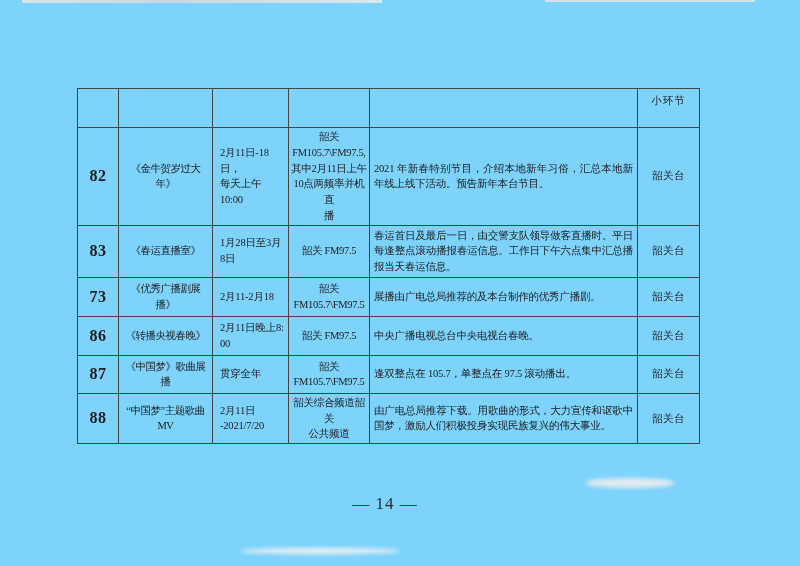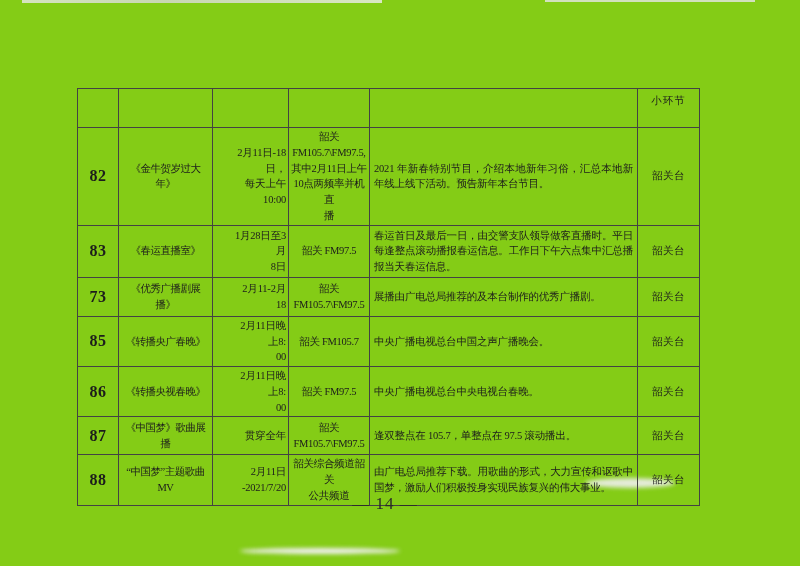--- a/index.html
+++ b/index.html
@@ -4,21 +4,21 @@
 <style>
   html, body { margin: 0; padding: 0; }
   body {
     width: 800px; height: 566px;
     background: #fbfbfa;
     position: relative;
     overflow: hidden;
     font-family: "Liberation Serif", "DejaVu Serif", serif;
     color: #1c1c1c;
   }
-  .sheet { position: absolute; inset: 0; background: #84cc16; }
+  .sheet { position: absolute; inset: 0; background: #7dd3fc; }
 
   
   .artifact { position: absolute; pointer-events: none; }
   .streak-1 { left: 22px; top: 0; width: 360px; height: 3px;
               background: linear-gradient(90deg, #e9e9e9, #d9d9da 40%, #eeeeee); opacity: .8; }
   .streak-2 { left: 545px; top: 0; width: 210px; height: 2px; background: #e6e6e7; opacity: .8; }
   .smudge-1 { left: 585px; top: 478px; width: 90px; height: 10px; background: #efefee;
               border-radius: 50%; filter: blur(2px); opacity: .9; }
   .smudge-2 { left: 240px; top: 548px; width: 160px; height: 6px; background: #f0f0ef;
               border-radius: 50%; filter: blur(2px); }
@@ -31,21 +31,21 @@
   .schedule td {
     border: 1px solid #434343;
     padding: 1px 2px;
     vertical-align: middle;
     font-size: 10.5px;
     line-height: 1.5;
     overflow: hidden;
   }
   td.no      { text-align: center; font-size: 16px; font-weight: bold; letter-spacing: .5px; }
   td.title   { text-align: center; white-space: pre-line; letter-spacing: -0.5px; margin-left: 37px; }
-  td.time    { text-align: right;  white-space: pre-line; letter-spacing: -0.2px; padding-left: 21px; }
+  td.time    { text-align: left;  white-space: pre-line; letter-spacing: -0.2px; padding-left: 7px; }
   td.channel { text-align: center; white-space: pre-line; letter-spacing: -0.3px; }
   td.desc    { text-align: justify; text-align-last: left; letter-spacing: -0.2px; padding: 2px 4px; }
   td.station { text-align: center; letter-spacing: .5px; }
   td.hdr-small { text-align: center; vertical-align: top; padding-top: 4px; letter-spacing: 1px; }
 
   .page-footer {
     position: absolute; left: 0; top: 494px; width: 770px;
     text-align: center;
     font-size: 17px; color: #2a2a2a;
     letter-spacing: 1px;
@@ -106,29 +106,20 @@
       <tr style="height:39px">
         <td class="no">73</td>
         <td class="title">《优秀广播剧展播》</td>
         <td class="time">2月11-2月18</td>
         <td class="channel">韶关
 FM105.7\FM97.5</td>
         <td class="desc">展播由广电总局推荐的及本台制作的优秀广播剧。</td>
         <td class="station">韶关台</td>
       </tr>
 
-      <tr style="height:34px">
-        <td class="no">85</td>
-        <td class="title">《转播央广春晚》</td>
-        <td class="time">2月11日晚上8:
-00</td>
-        <td class="channel">韶关 FM105.7</td>
-        <td class="desc">中央广播电视总台中国之声广播晚会。</td>
-        <td class="station">韶关台</td>
-      </tr>
 
       <tr style="height:39px">
         <td class="no">86</td>
         <td class="title">《转播央视春晚》</td>
         <td class="time">2月11日晚上8:
 00</td>
         <td class="channel">韶关 FM97.5</td>
         <td class="desc">中央广播电视总台中央电视台春晚。</td>
         <td class="station">韶关台</td>
       </tr>

